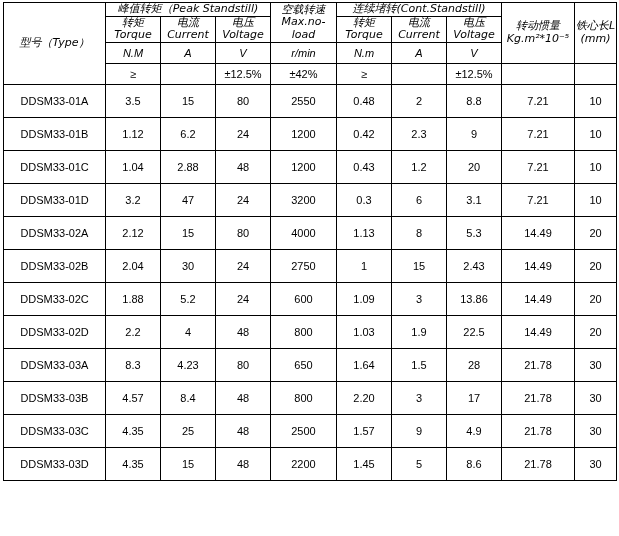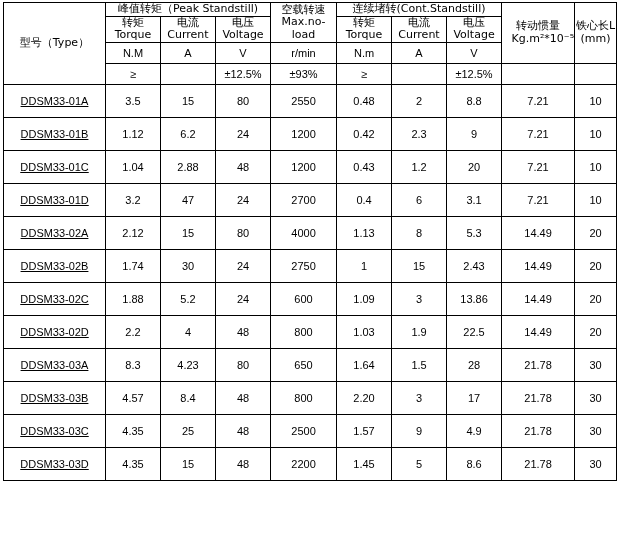--- a/index.html
+++ b/index.html
@@ -30,56 +30,57 @@
     border: 1px solid #000000;
     text-align: center;
     vertical-align: middle;
     font-weight: normal;
     padding: 0;
     font-size: 11px;
     line-height: 1.15;
   }
   .cjk {
     font-family: "DejaVu Sans", "Liberation Sans", sans-serif;
+    font-style: italic;
   }
   .grp-title {
     font-size: 11.5px;
     padding: 4px 2px;
   }
   .sub-head {
     font-size: 10.5px;
     padding: 3px 1px;
   }
   .sub-head .l1 { display: block; }
   .sub-head .l2 { display: block; }
   .unit-row td {
     font-size: 10.5px;
     height: 20px;
+    font-style: italic;
   }
   .sym-row td {
     font-size: 11px;
     height: 20px;
   }
   .type-cell {
     text-align: left;
     padding-left: 5px;
     font-size: 11px;
     height: 32px;
-    text-decoration: underline;
   }
   .data-row td {
     height: 32px;
     font-size: 11px;
   }
   .type-head {
     font-size: 12px;
     padding: 2px;
   }
   .two-line { line-height: 1.25; margin-left: 12px; }
-  .nowrap { white-space: nowrap; text-align: right; }
+  .nowrap { white-space: nowrap; }
 </style>
 </head>
 <body>
 
 <div class="sheet">
   <table class="spec">
     <colgroup>
       <col style="width:102px">
       <col style="width:55px">
       <col style="width:55px">
@@ -141,21 +142,21 @@
         <td>V</td>
         <td>r/min</td>
         <td>N.m</td>
         <td>A</td>
         <td>V</td>
       </tr>
       <tr class="sym-row">
         <td>≥</td>
         <td></td>
         <td>±12.5%</td>
-        <td>±93%</td>
+        <td>±42%</td>
         <td>≥</td>
         <td></td>
         <td>±12.5%</td>
         <td></td>
         <td></td>
       </tr>
 
       <tr class="data-row">
         <td class="type-cell">DDSM33-01A</td>
         <td>3.5</td>
@@ -190,42 +191,42 @@
         <td>1.2</td>
         <td>20</td>
         <td>7.21</td>
         <td>10</td>
       </tr>
       <tr class="data-row">
         <td class="type-cell">DDSM33-01D</td>
         <td>3.2</td>
         <td>47</td>
         <td>24</td>
-        <td>2700</td>
-        <td>0.4</td>
+        <td>3200</td>
+        <td>0.3</td>
         <td>6</td>
         <td>3.1</td>
         <td>7.21</td>
         <td>10</td>
       </tr>
       <tr class="data-row">
         <td class="type-cell">DDSM33-02A</td>
         <td>2.12</td>
         <td>15</td>
         <td>80</td>
         <td>4000</td>
         <td>1.13</td>
         <td>8</td>
         <td>5.3</td>
         <td>14.49</td>
         <td>20</td>
       </tr>
       <tr class="data-row">
         <td class="type-cell">DDSM33-02B</td>
-        <td>1.74</td>
+        <td>2.04</td>
         <td>30</td>
         <td>24</td>
         <td>2750</td>
         <td>1</td>
         <td>15</td>
         <td>2.43</td>
         <td>14.49</td>
         <td>20</td>
       </tr>
       <tr class="data-row">

